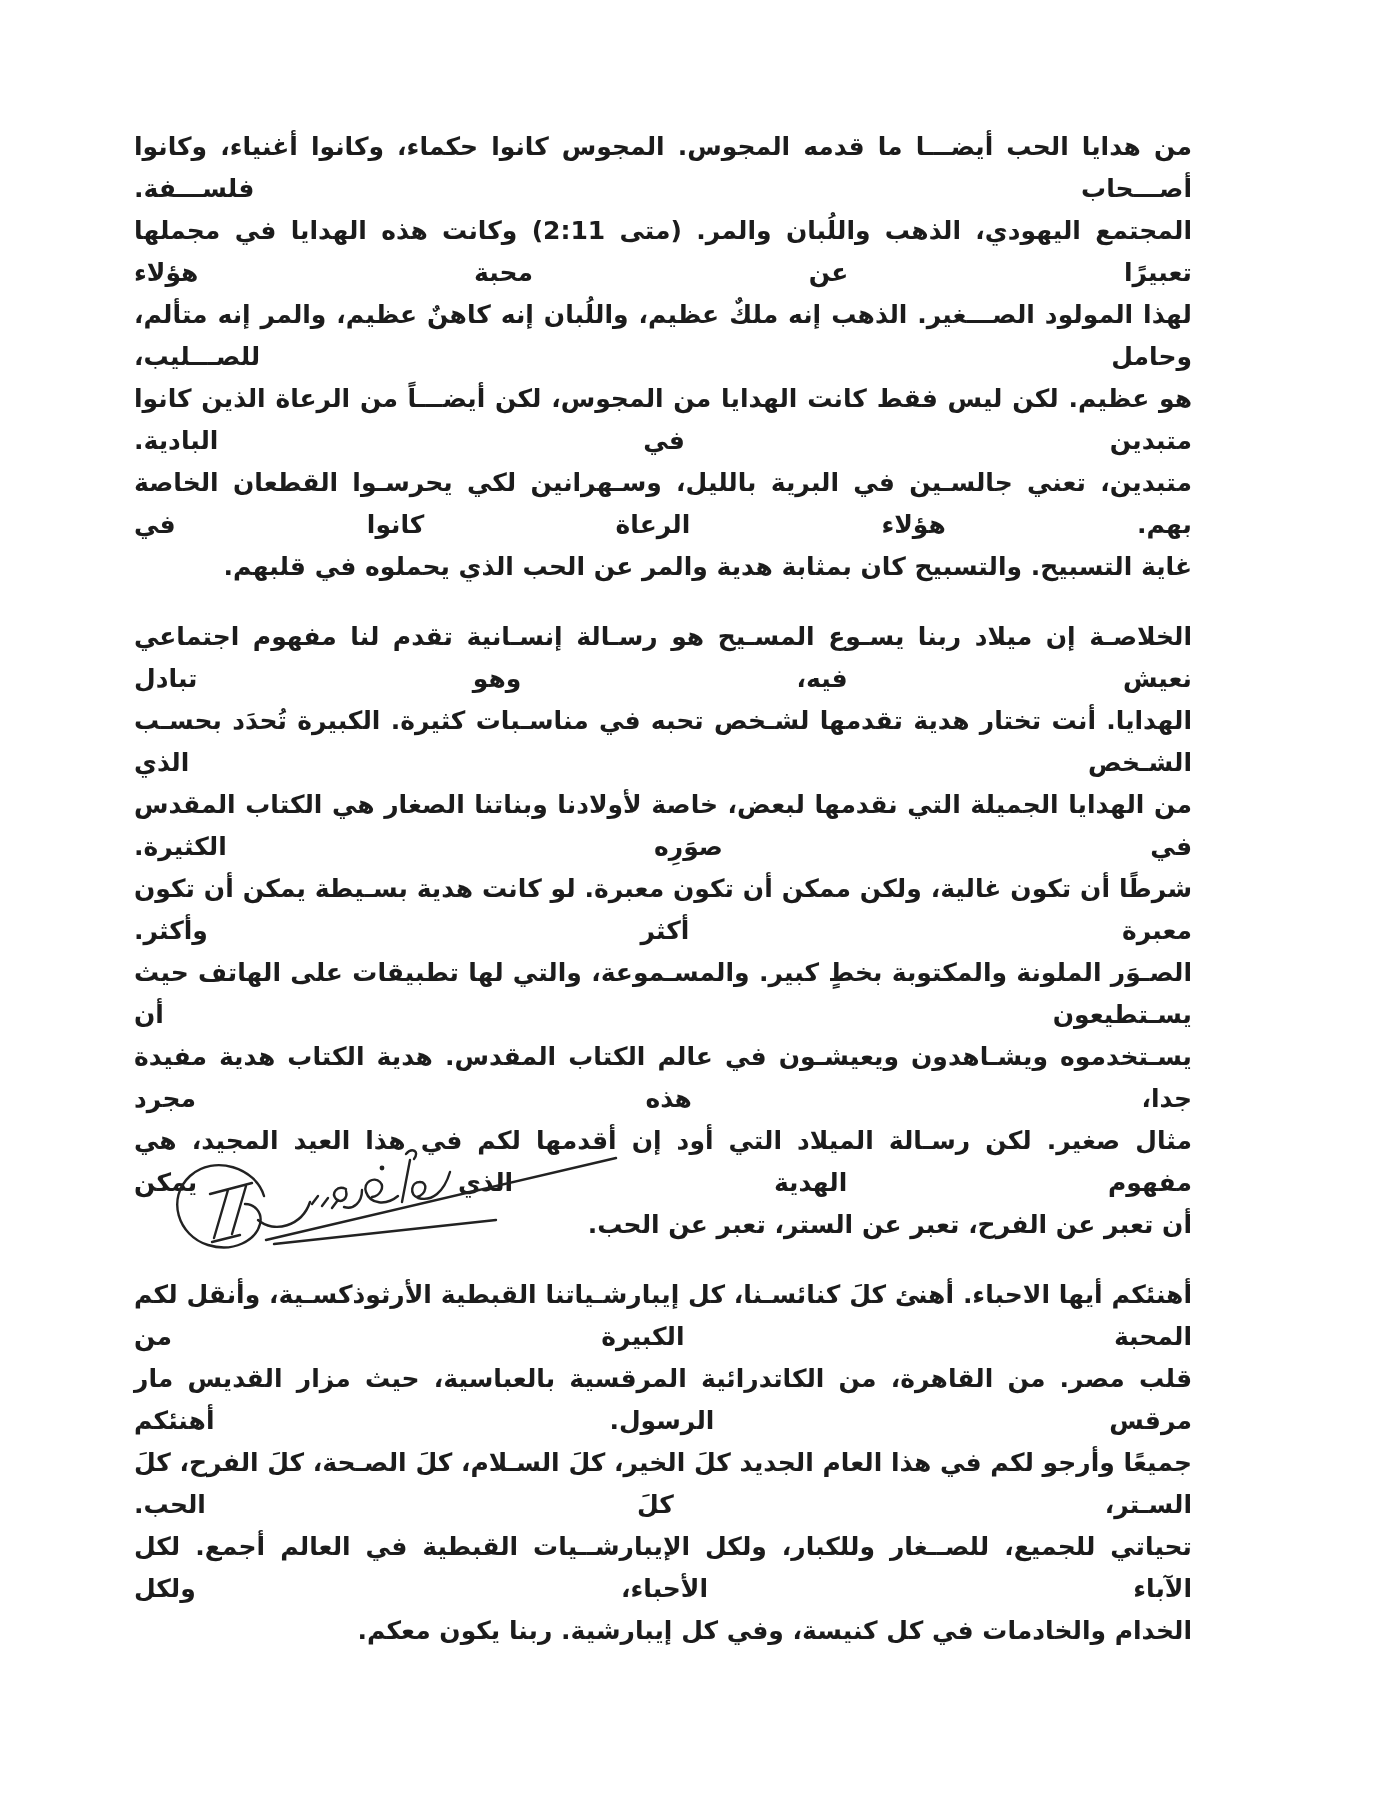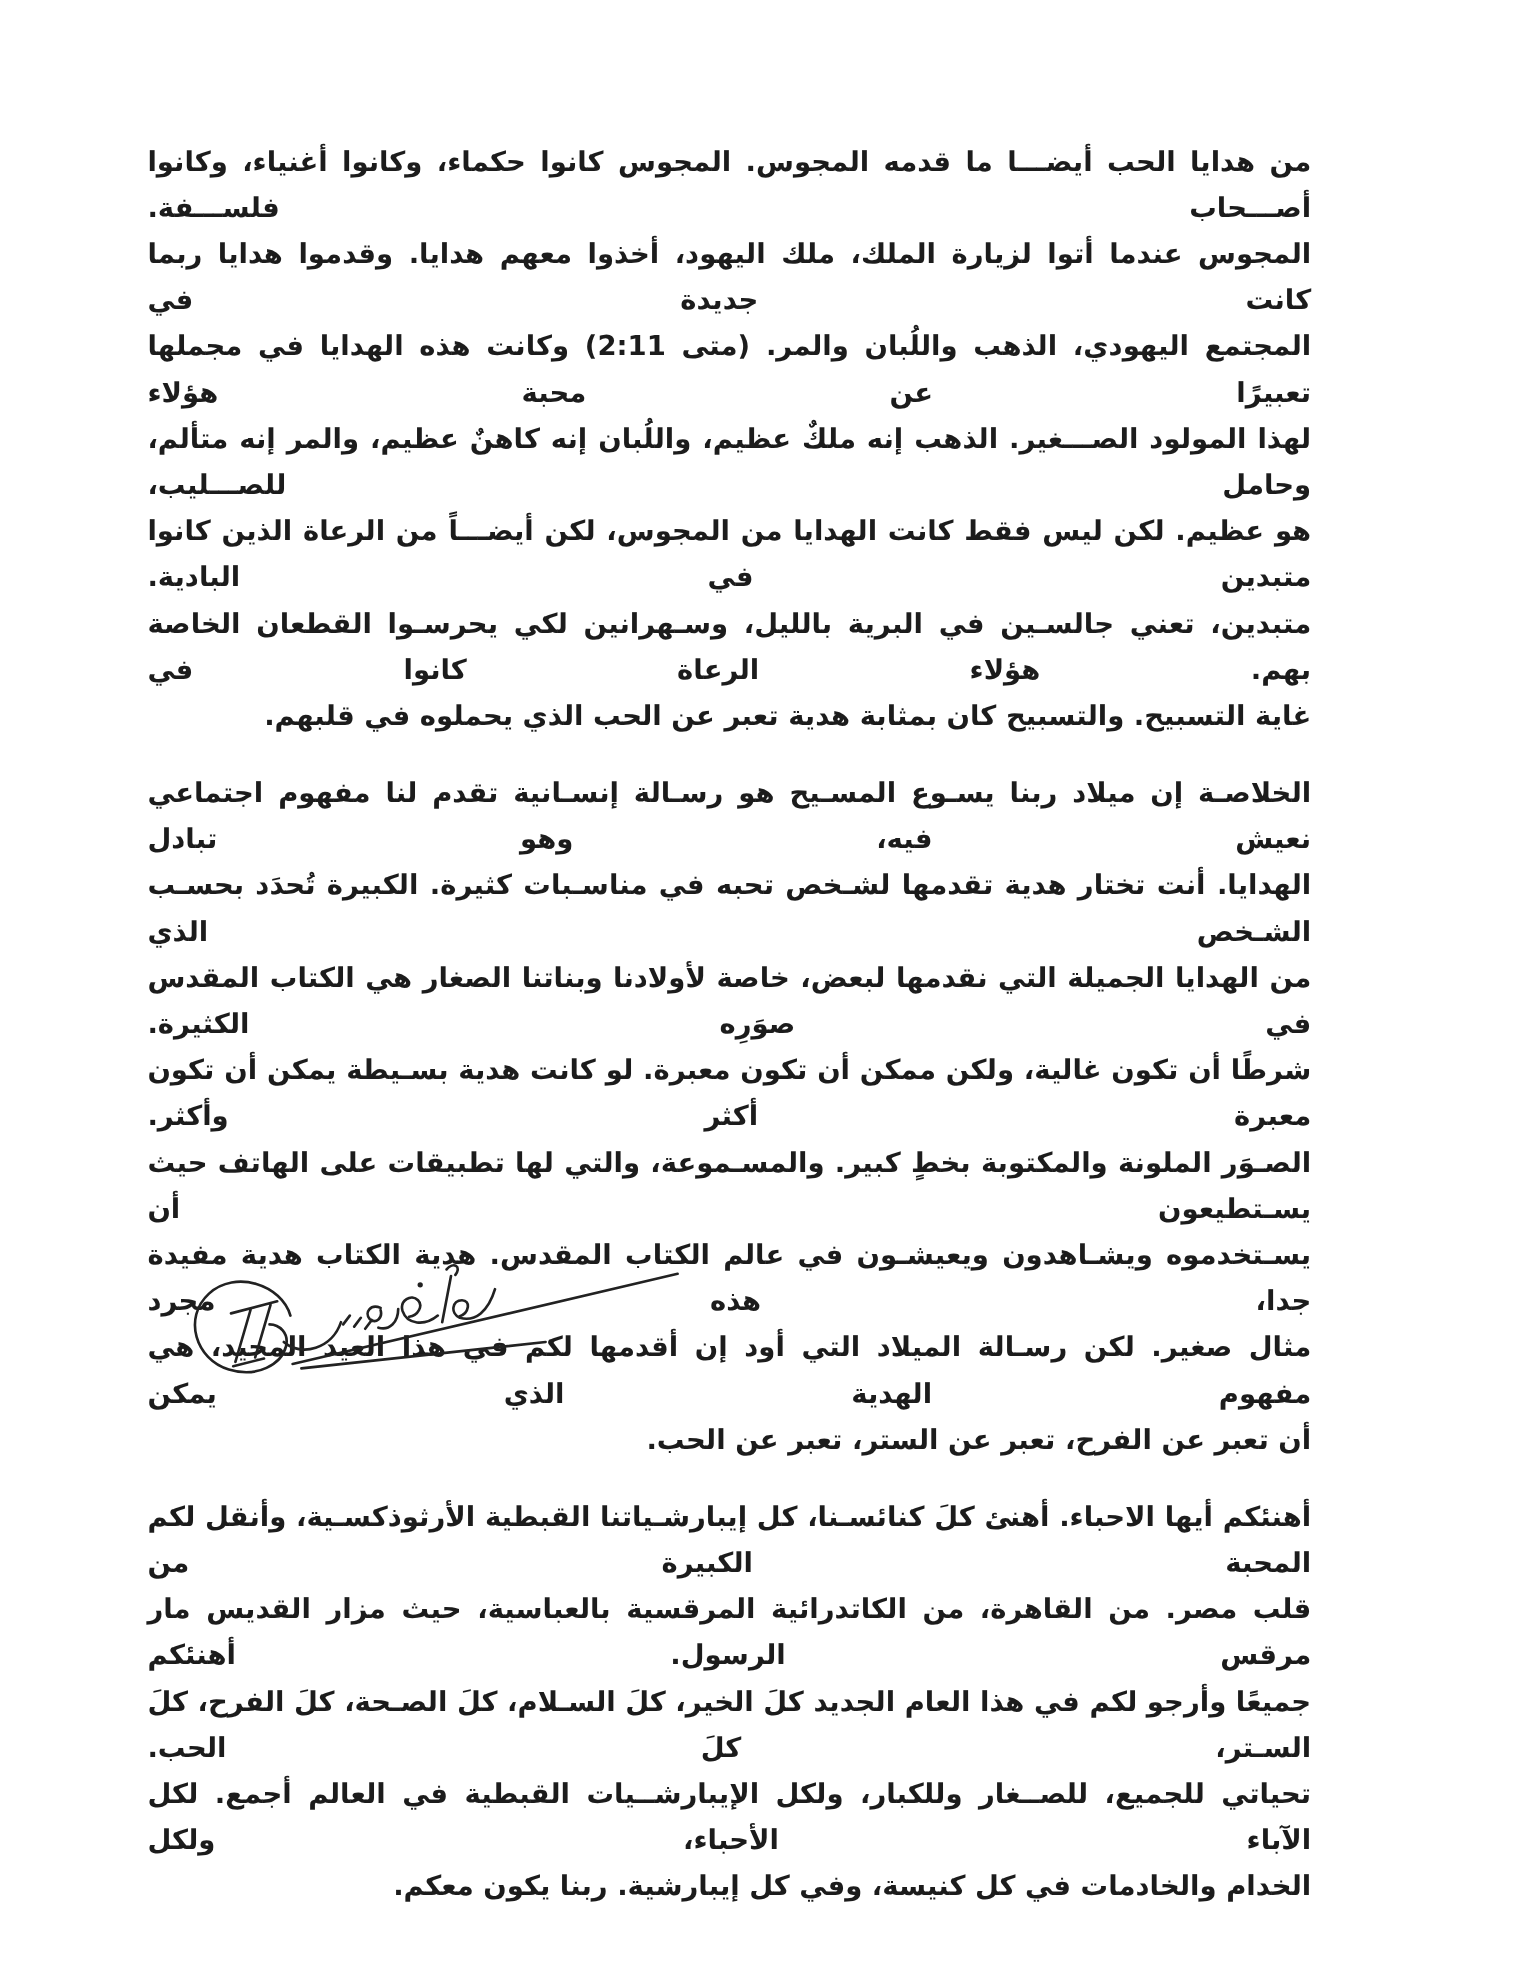--- a/index.html
+++ b/index.html
@@ -50,26 +50,25 @@
 </style>
 </head>
 <body>
 
 <div class="page">
 
   <div class="letter-body">
 
     <div class="para">
       <div class="t-line">من هدايا الحب أيضـــا ما قدمه المجوس. المجوس كانوا حكماء، وكانوا أغنياء، وكانوا أصـــحاب فلســـفة.</div>
-      <div class="t-line">المجوس عندما أتوا لزيارة الملك، ملك اليهود، أخذوا معهم هدايا. وقدموا هدايا ربما كانت جديدة في</div>
       <div class="t-line">المجتمع اليهودي، الذهب واللُبان والمر. (متى 2:11) وكانت هذه الهدايا في مجملها تعبيرًا عن محبة هؤلاء</div>
       <div class="t-line">لهذا المولود الصـــغير. الذهب إنه ملكٌ عظيم، واللُبان إنه كاهنٌ عظيم، والمر إنه متألم، وحامل للصـــليب،</div>
       <div class="t-line">هو عظيم. لكن ليس فقط كانت الهدايا من المجوس، لكن أيضـــاً من الرعاة الذين كانوا متبدين في البادية.</div>
       <div class="t-line">متبدين، تعني جالسـين في البرية بالليل، وسـهرانين لكي يحرسـوا القطعان الخاصة بهم. هؤلاء الرعاة كانوا في</div>
-      <div class="t-line end">غاية التسبيح. والتسبيح كان بمثابة هدية تعبر عن الحب الذي يحملوه في قلبهم.</div>
+      <div class="t-line end">غاية التسبيح. والتسبيح كان بمثابة هدية والمر عن الحب الذي يحملوه في قلبهم.</div>
     </div>
 
     <div class="para">
       <div class="t-line">الخلاصـة إن ميلاد ربنا يسـوع المسـيح هو رسـالة إنسـانية تقدم لنا مفهوم اجتماعي نعيش فيه، وهو تبادل</div>
       <div class="t-line">الهدايا. أنت تختار هدية تقدمها لشـخص تحبه في مناسـبات كثيرة. الكبيرة تُحدَد بحسـب الشـخص الذي</div>
       <div class="t-line">من الهدايا الجميلة التي نقدمها لبعض، خاصة لأولادنا وبناتنا الصغار هي الكتاب المقدس في صوَرِه الكثيرة.</div>
       <div class="t-line">شرطًا أن تكون غالية، ولكن ممكن أن تكون معبرة. لو كانت هدية بسـيطة يمكن أن تكون معبرة أكثر وأكثر.</div>
       <div class="t-line">الصـوَر الملونة والمكتوبة بخطٍ كبير. والمسـموعة، والتي لها تطبيقات على الهاتف حيث يسـتطيعون أن</div>
       <div class="t-line">يسـتخدموه ويشـاهدون ويعيشـون في عالم الكتاب المقدس. هدية الكتاب هدية مفيدة جدا، هذه مجرد</div>
       <div class="t-line">مثال صغير. لكن رسـالة الميلاد التي أود إن أقدمها لكم في هذا العيد المجيد، هي مفهوم الهدية الذي يمكن</div>

